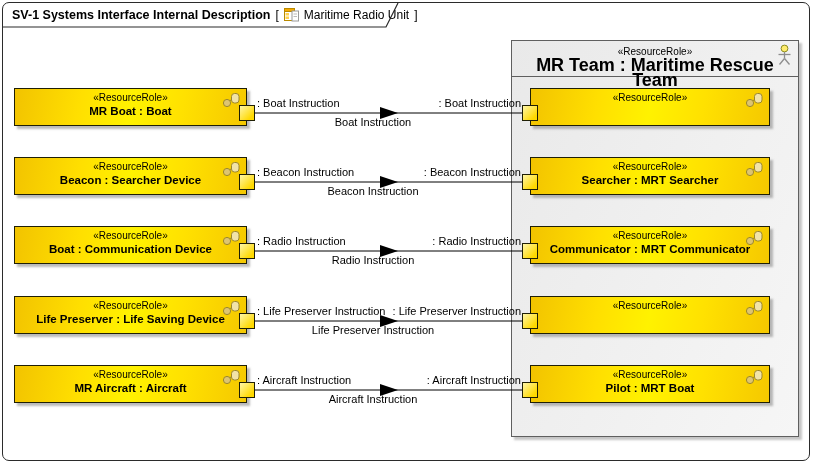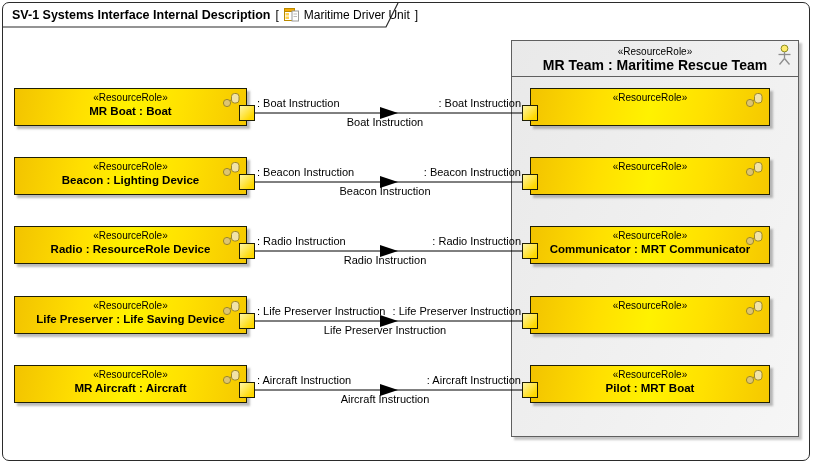--- a/index.html
+++ b/index.html
@@ -33,29 +33,29 @@
     position:absolute; height:38px; box-sizing:border-box; z-index:3;
     border:1px solid #1f1f05; text-align:center;
     background:linear-gradient(100deg,#f2c300 0%,#ffdf00 28%,#fff200 50%,#ffe100 72%,#f5c800 100%);
     box-shadow:3px 3px 2px rgba(140,140,140,.6);
   }
   .node.left { left:14px; width:233px; }
   .node.right { left:530px; width:240px; }
   .st { font-size:10px; line-height:12px; margin-top:3px; }
   .nm { font-size:11.5px; font-weight:bold; line-height:14px; }
   .hdr-st { font-size:10px; line-height:13px; }
-  .hdr-nm { font-size:14px; font-weight:bold; line-height:15px; }
+  .hdr-nm { font-size:18px; font-weight:bold; line-height:15px; }
   .port {
     position:absolute; width:16px; height:16px; box-sizing:border-box; z-index:5;
     border:1px solid #1f1f05;
     background:linear-gradient(135deg,#fff6a8 0%,#ffd900 80%);
   }
   .conn-label { position:absolute; font-size:11px; white-space:nowrap; z-index:4; }
   .lab-right { width:221px; text-align:right; left:300px; }
-  .lab-center { width:250px; text-align:center; left:260px; }
+  .lab-center { width:250px; text-align:center; left:248px; }
   .corner-icon { position:absolute; top:3px; right:5px; z-index:4; }
 </style>
 </head>
 <body>
 
 <div class="frame"></div>
 
 <svg class="wires">
 
   <path d="M3 27 L386 27 L398 3" fill="none" stroke="#2b2b2b" stroke-width="1.2"></path>
@@ -78,21 +78,21 @@
   <span class="ctx">[</span>
   <svg width="15" height="15" viewBox="0 0 15 15">
     <rect x="0.5" y="1.5" width="10" height="12" fill="#ffffff" stroke="#b98a00"></rect>
     <rect x="0.5" y="1.5" width="10" height="3" fill="#f5a800" stroke="#b98a00"></rect>
     <rect x="1.5" y="6" width="3.5" height="2.5" fill="#ffd24d"></rect>
     <rect x="1.5" y="9.5" width="3.5" height="2.5" fill="#ffd24d"></rect>
     <rect x="8" y="4" width="6.5" height="10" fill="#ffffff" stroke="#9a9a9a"></rect>
     <line x1="9.5" y1="7" x2="13" y2="7" stroke="#bbbbbb"></line>
     <line x1="9.5" y1="9.5" x2="13" y2="9.5" stroke="#bbbbbb"></line>
   </svg>
-  <span class="ctx">Maritime Driver Unit</span>
+  <span class="ctx">Maritime Radio Unit</span>
   <span class="ctx">]</span>
 </div>
 
 <div class="container-box">
   <div class="container-header">
     <div class="hdr-st">«ResourceRole»</div>
     <div class="hdr-nm">MR Team : Maritime Rescue Team</div>
     <svg class="corner-icon" width="17" height="22" viewBox="0 0 17 22">
       <circle cx="8.5" cy="4.5" r="3.4" fill="#ffec6e" stroke="#8d8d22"></circle>
       <line x1="8.5" y1="8" x2="8.5" y2="14.5" stroke="#8d8d8d" stroke-width="1.3"></line>
@@ -107,30 +107,30 @@
   <div class="st">«ResourceRole»</div>
   <div class="nm">MR Boat : Boat</div>
   <svg class="corner-icon" width="20" height="18" viewBox="0 0 20 18" opacity="0.85">
     <line x1="7" y1="10" x2="13" y2="6" stroke="#8a7a35"></line>
     <circle cx="6" cy="11" r="3.6" fill="#d9c387" stroke="#8a7a35"></circle>
     <rect x="10.5" y="1.5" width="7.5" height="9.5" rx="3" fill="#f1e7c6" stroke="#8a7a35"></rect>
   </svg>
 </div>
 <div class="node left" style="top:157px">
   <div class="st">«ResourceRole»</div>
-  <div class="nm">Beacon : Lighting Device</div>
+  <div class="nm">Beacon : Searcher Device</div>
   <svg class="corner-icon" width="20" height="18" viewBox="0 0 20 18" opacity="0.85">
     <line x1="7" y1="10" x2="13" y2="6" stroke="#8a7a35"></line>
     <circle cx="6" cy="11" r="3.6" fill="#d9c387" stroke="#8a7a35"></circle>
     <rect x="10.5" y="1.5" width="7.5" height="9.5" rx="3" fill="#f1e7c6" stroke="#8a7a35"></rect>
   </svg>
 </div>
 <div class="node left" style="top:226px">
   <div class="st">«ResourceRole»</div>
-  <div class="nm">Radio : ResourceRole Device</div>
+  <div class="nm">Boat : Communication Device</div>
   <svg class="corner-icon" width="20" height="18" viewBox="0 0 20 18" opacity="0.85">
     <line x1="7" y1="10" x2="13" y2="6" stroke="#8a7a35"></line>
     <circle cx="6" cy="11" r="3.6" fill="#d9c387" stroke="#8a7a35"></circle>
     <rect x="10.5" y="1.5" width="7.5" height="9.5" rx="3" fill="#f1e7c6" stroke="#8a7a35"></rect>
   </svg>
 </div>
 <div class="node left" style="top:296px">
   <div class="st">«ResourceRole»</div>
   <div class="nm">Life Preserver : Life Saving Device</div>
   <svg class="corner-icon" width="20" height="18" viewBox="0 0 20 18" opacity="0.85">
@@ -152,20 +152,21 @@
 <div class="node right" style="top:88px">
   <div class="st">«ResourceRole»</div>
   <svg class="corner-icon" width="20" height="18" viewBox="0 0 20 18" opacity="0.85">
     <line x1="7" y1="10" x2="13" y2="6" stroke="#8a7a35"></line>
     <circle cx="6" cy="11" r="3.6" fill="#d9c387" stroke="#8a7a35"></circle>
     <rect x="10.5" y="1.5" width="7.5" height="9.5" rx="3" fill="#f1e7c6" stroke="#8a7a35"></rect>
   </svg>
 </div>
 <div class="node right" style="top:157px">
   <div class="st">«ResourceRole»</div>
+  <div class="nm">Searcher : MRT Searcher</div>
   <svg class="corner-icon" width="20" height="18" viewBox="0 0 20 18" opacity="0.85">
     <line x1="7" y1="10" x2="13" y2="6" stroke="#8a7a35"></line>
     <circle cx="6" cy="11" r="3.6" fill="#d9c387" stroke="#8a7a35"></circle>
     <rect x="10.5" y="1.5" width="7.5" height="9.5" rx="3" fill="#f1e7c6" stroke="#8a7a35"></rect>
   </svg>
 </div>
 <div class="node right" style="top:226px">
   <div class="st">«ResourceRole»</div>
   <div class="nm">Communicator : MRT Communicator</div>
   <svg class="corner-icon" width="20" height="18" viewBox="0 0 20 18" opacity="0.85">

